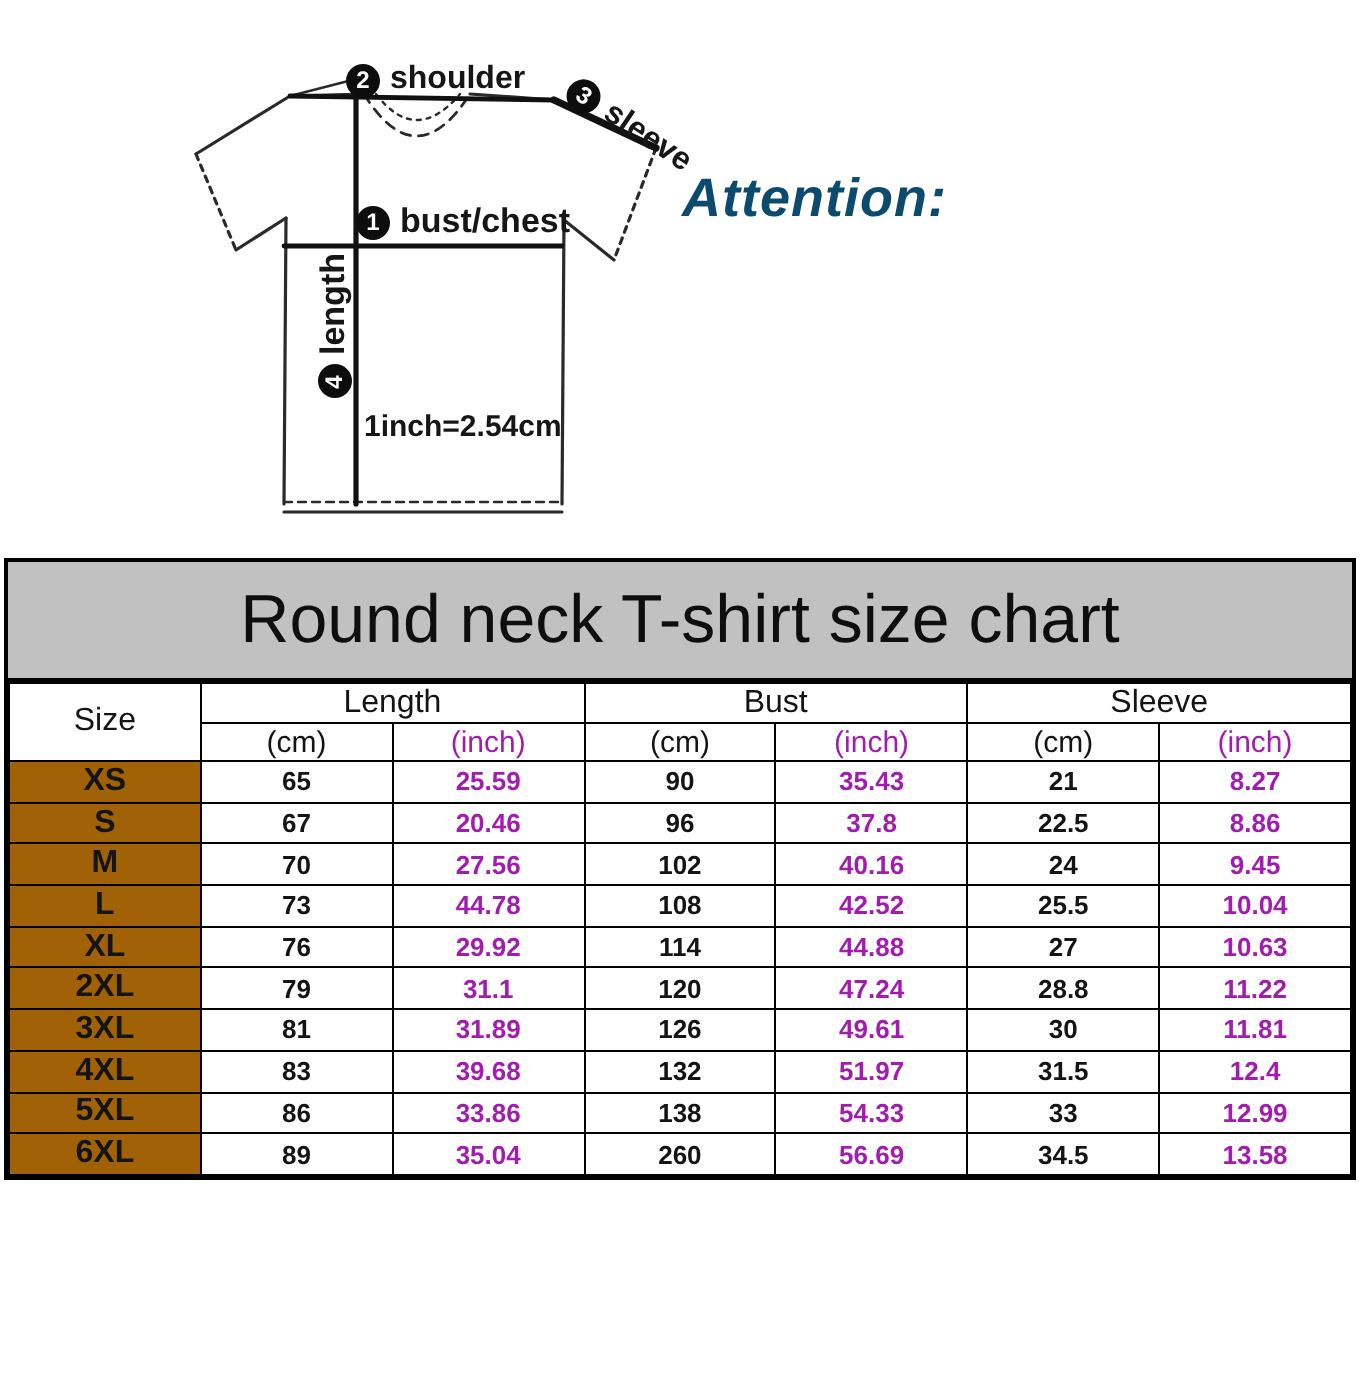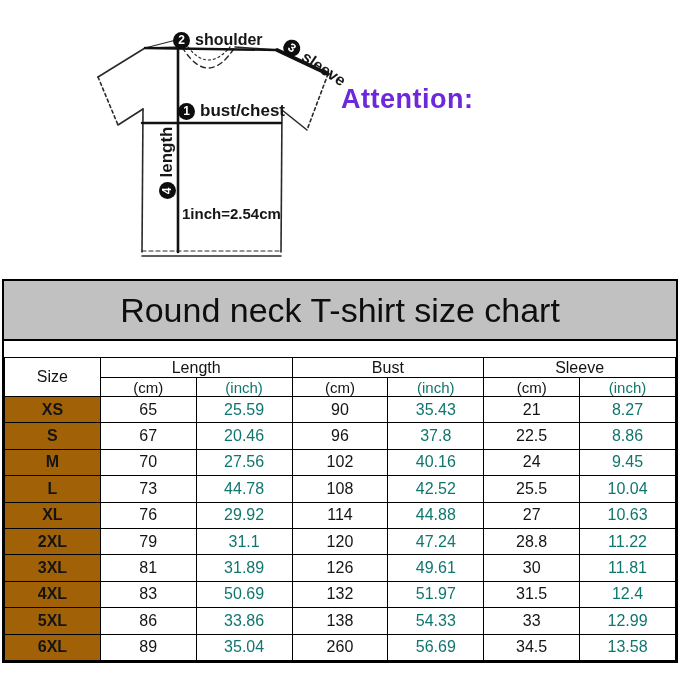--- a/index.html
+++ b/index.html
@@ -13,37 +13,37 @@
   .badge { width:17px; height:17px; min-width:17px; border-radius:50%; background:#0d0d0d; color:#fff;
            font-size:12px; font-weight:700; display:flex; align-items:center; justify-content:center; line-height:1; }
   .lab-shoulder { left:88px; top:16px; font-size:16px; }
   .lab-sleeve   { left:200px; top:19px; font-size:16px; transform:rotate(34deg); transform-origin:left center; }
   .lab-bust     { left:93px;  top:86px; font-size:17px; }
   .lab-length   { left:42px;  top:138px; width:80px; font-size:17px; transform:rotate(-90deg); justify-content:center; }
   .lab-note     { left:97px;  top:190px; font-size:15px; font-weight:700; color:#161616; position:absolute; }
 
   
   .attention { position:absolute; left:341px; top:84px; width:338px; }
-  .attention h1 { font-size:27px; font-weight:700; color:#6d28d9; margin-bottom:22px; letter-spacing:0.5px; }
+  .attention h1 { font-size:27px; font-weight:700; color:#0c4a6e; margin-bottom:22px; letter-spacing:0.5px;font-style:italic; }
   .attention p { font-size:19.5px; font-weight:700; color:#151515; line-height:1.33; margin-bottom:15px; }
 
   
-  .chart-panel { position:absolute; left:2px; top:279px; width:676px; height:384px;
-                 border:2.5px solid #000; background:#fff; display:flex; flex-direction:column;gap:16px; }
+  .chart-panel { position:absolute; left:2px; top:279px; width:676px; height:311px;
+                 border:2.5px solid #000; background:#fff; display:flex; flex-direction:column; }
   .chart-title-bar { height:60px; background:#c1c1c1; border-bottom:2.5px solid #000;
                      display:flex; align-items:center; justify-content:center;
                      font-size:34px; color:#0e0e0e; }
   table { flex:1; width:100%; border-collapse:collapse; table-layout:fixed; }
   th, td { border:1.5px solid #000; text-align:center; vertical-align:middle; padding:0; color:#141414; }
   thead .row-groups th { height:20px; font-size:16px; font-weight:400; }
   thead .row-units  th { height:19px; font-size:15px; font-weight:400; }
   th.corner { font-size:17px; font-weight:700; }
   tbody th { background:#a16207; font-weight:700; font-size:16px; }
-  tbody td { font-size:16px; font-weight:400; }
-  .t-red { color:#0f766e; }
+  tbody td { font-size:13px; font-weight:700; }
+  .t-red { color:#a21caf; }
 </style>
 </head>
 <body>
 
 <div class="screen">
 
   <div class="diagram">
     <svg width="255" height="255" viewBox="0 0 255 255">
       <g fill="none" stroke="#2a2a2a" stroke-width="1.6" stroke-linejoin="round" stroke-linecap="round">
 
@@ -189,21 +189,21 @@
           <td>81</td>
           <td class="t-red">31.89</td>
           <td>126</td>
           <td class="t-red">49.61</td>
           <td>30</td>
           <td class="t-red">11.81</td>
         </tr>
         <tr>
           <th>4XL</th>
           <td>83</td>
-          <td class="t-red">50.69</td>
+          <td class="t-red">39.68</td>
           <td>132</td>
           <td class="t-red">51.97</td>
           <td>31.5</td>
           <td class="t-red">12.4</td>
         </tr>
         <tr>
           <th>5XL</th>
           <td>86</td>
           <td class="t-red">33.86</td>
           <td>138</td>

